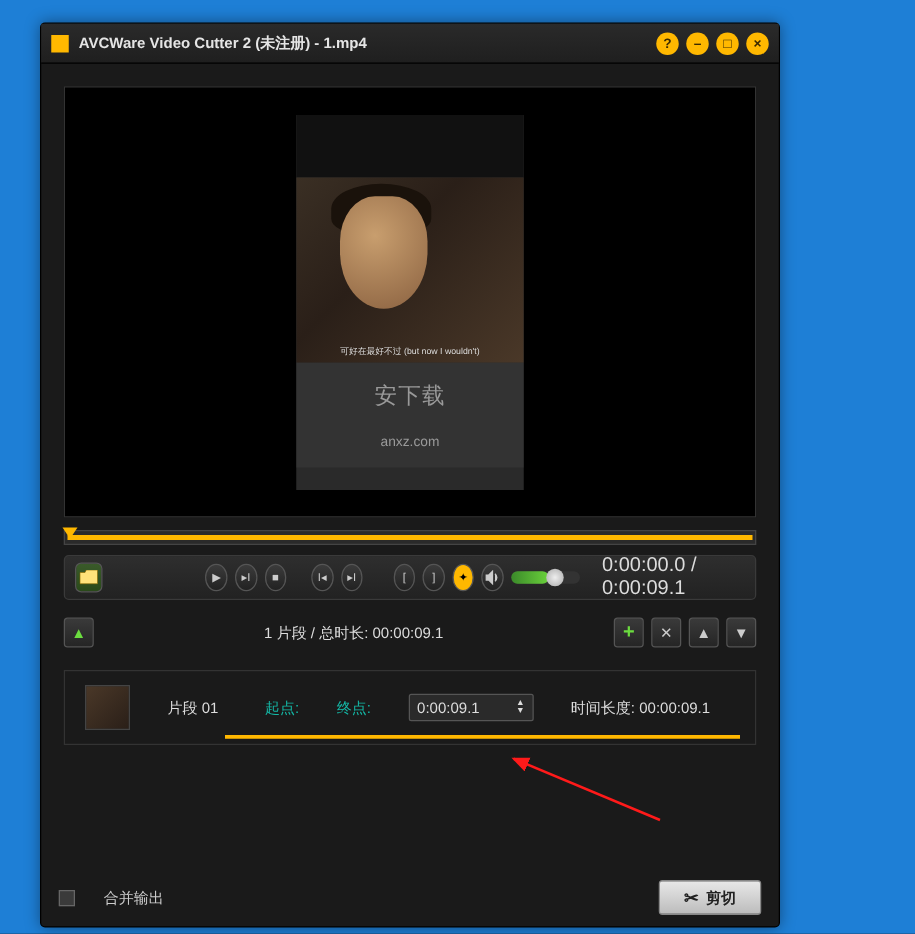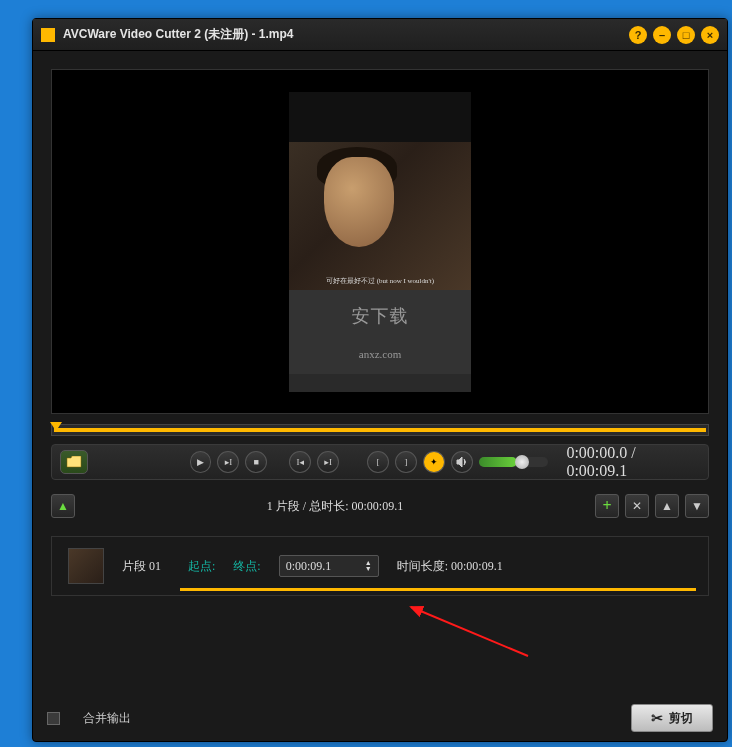--- a/index.html
+++ b/index.html
@@ -8,21 +8,21 @@
   font-family: "Microsoft YaHei", Arial, sans-serif;
   font-size: 12px;
   width: 732px;
   height: 747px;
   overflow: hidden;
 }
 .window {
   position: absolute;
   left: 32px;
   top: 18px;
-  width: 696px;
+  width: 592px;
   height: 724px;
   background: #1a1a1a;
   border: 1px solid #000;
   border-radius: 4px;
   box-shadow: 0 0 12px rgba(0,0,0,.4);
 }
 .titlebar {
   height: 32px;
   background: linear-gradient(#2a2a2a, #1f1f1f);
   display: flex;
@@ -38,21 +38,20 @@
 }
 .titlebar .title { color: #e5e5e5; font-weight: bold; flex: 1; font-size: 12px; }
 .titlebar .wbtn {
   width: 18px; height: 18px; margin-left: 6px;
   border-radius: 50%; background: #ffb800; color: #3a2a00;
   display: flex; align-items: center; justify-content: center;
   font-size: 11px; font-weight: bold; cursor: pointer;
 }
 .content {
   padding: 18px 18px 10px 18px;
-  font-family: Liberation Serif, serif;
 }
 .preview {
   height: 345px;
   background: #000;
   border: 1px solid #333;
   display: flex;
   align-items: center;
   justify-content: center;
 }
 .vidframe {
@@ -179,21 +178,21 @@
 .sq-btn.add { color: #6bdc3f; font-size: 16px; font-weight: bold; }
 .seg-info { flex: 1; text-align: center; color: #ddd; font-size: 12px; }
 .segment-row {
   margin-top: 14px;
   height: 60px;
   background: #1a1a1a;
   border: 1px solid #333;
   display: flex;
   align-items: center;
   padding: 0 16px;
-  gap: 18px;
+  gap: 30px;
   position: relative;
 }
 .thumb {
   width: 36px; height: 36px;
   background: linear-gradient(135deg, #4a3828, #2a1f18);
   border: 1px solid #444;
 }
 .seg-label { color: #ddd; min-width: 48px; }
 .seg-field-label { color: #14b8a6; }
 .spinner {

